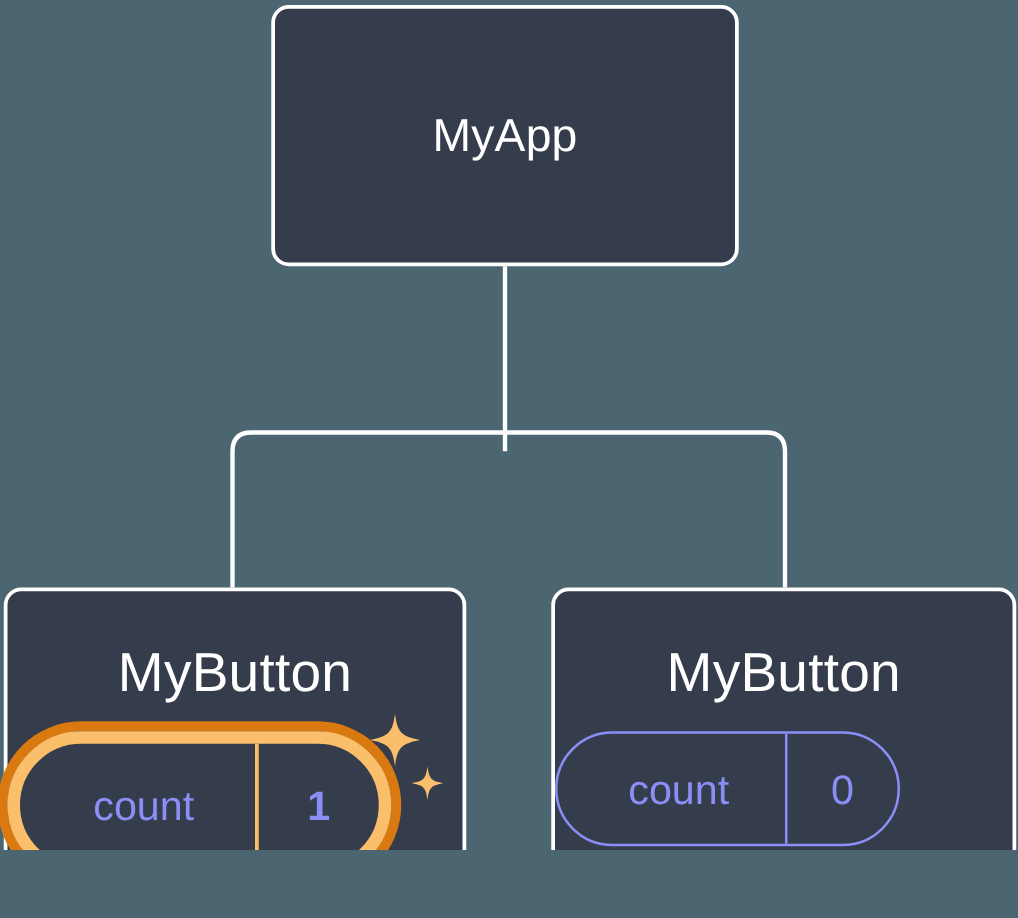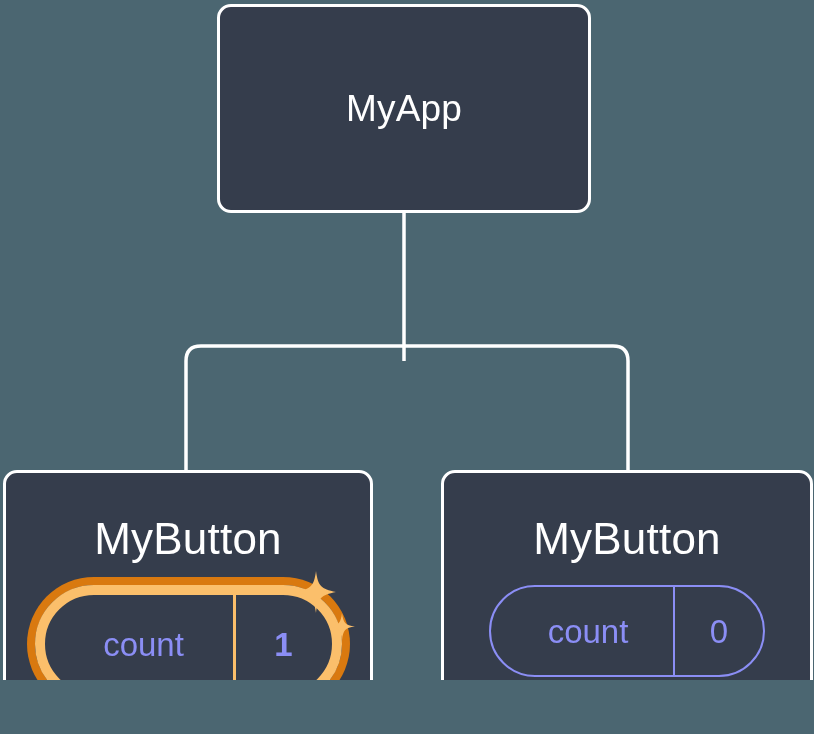--- a/index.html
+++ b/index.html
@@ -72,21 +72,21 @@
   }
   .node-root .node-title {
     font-size: 37px;
   }
 
   
   .pill-wrap {
     position: relative;
     margin-top: 24px;
     display: flex;
-    justify-content: center;
+    justify-content: flex-start;
     width: 100%;
     border-radius: 17px;
   }
 
   .pill {
     position: relative;
     box-sizing: border-box;
     display: flex;
     align-items: stretch;
     height: 92px;

